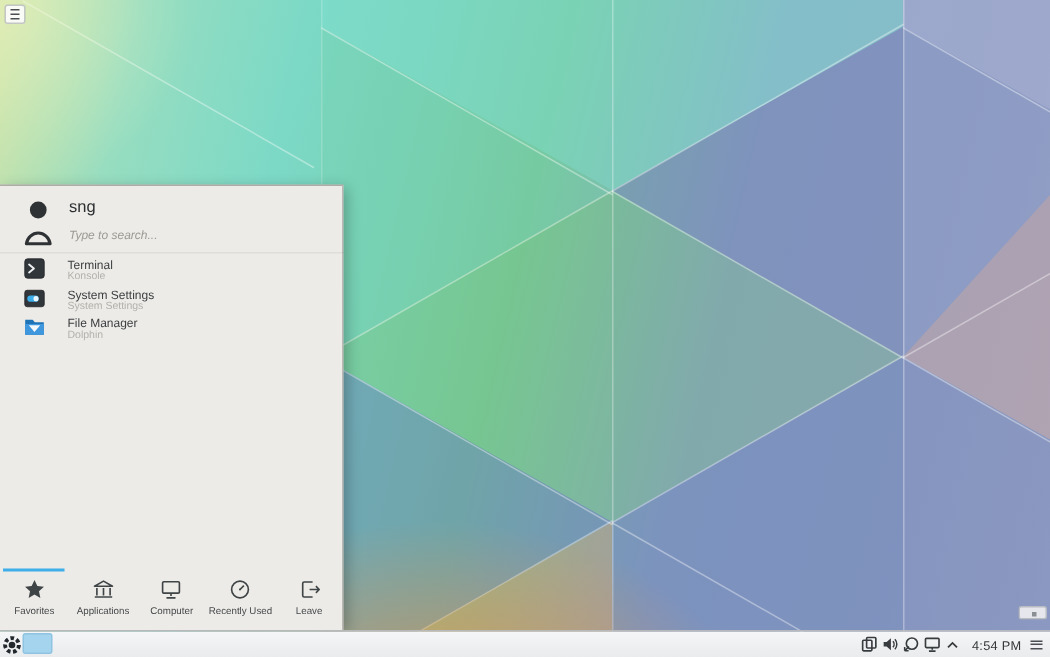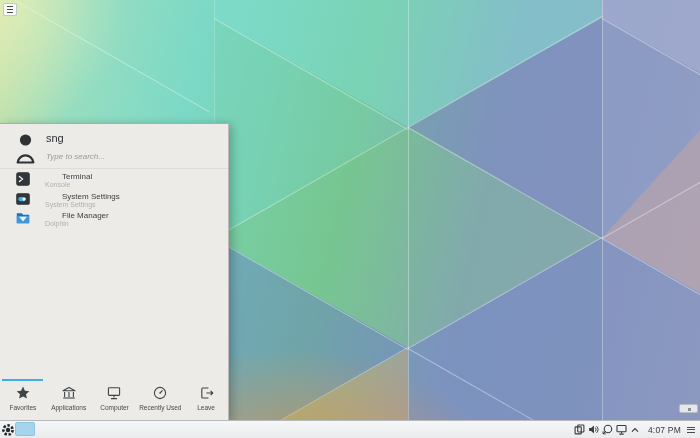--- a/index.html
+++ b/index.html
@@ -32,21 +32,21 @@
     border-top:1px solid rgba(110,110,105,0.5);border-right:1px solid rgba(110,110,105,0.4);
     box-sizing:border-box;box-shadow:3px 2px 9px rgba(0,0,0,0.25);}
   .avatar{left:16px;top:9px;width:19px;height:31px;}
   .user-name{left:46px;top:8px;font-size:11px;color:#2c2f31;}
   .search{left:46px;top:26px;width:160px;height:13px;border:none;background:transparent;
     font-size:8px;color:#55585a;padding:0;outline:none;font-family:"Liberation Sans",sans-serif;font-style:italic;}
   .search::placeholder{color:#9b9993;}
   .hdr-divider{left:0;top:44px;width:229px;height:1px;background:rgba(0,0,0,0.06);}
   .app-item{left:0;width:229px;height:19px;cursor:default;}
   .app-item .ic{position:absolute;left:16px;top:1px;width:14px;height:14px;}
-  .app-title{position:absolute;left:62px;top:1px;font-size:8px;color:#3b3e40;white-space:nowrap;}
+  .app-title{position:absolute;left:45px;top:1px;font-size:8px;color:#3b3e40;white-space:nowrap;}
   .app-sub{position:absolute;left:45px;top:10px;font-size:7px;color:#b3b1ac;white-space:nowrap;}
   .tabbar{left:0;top:255px;width:229px;height:42px;display:flex;}
   .tab{position:relative;width:20%;height:100%;display:flex;flex-direction:column;align-items:center;}
   .tab .tic{margin-top:6px;width:16px;height:16px;}
   .tab .tlabel{margin-top:3px;font-size:6.5px;color:#46494b;white-space:nowrap;}
   .tab-underline{position:absolute;left:2px;top:0;width:41px;height:2px;background:#3daee9;}
 
   
   .taskbar{left:0;top:420px;width:700px;height:18px;
     background:linear-gradient(#f5f6f7,#e9ebec);border-top:1px solid #b6b8ba;box-sizing:border-box;}
@@ -202,21 +202,21 @@
         <circle cx="5.4" cy="4.6" r="3.4"></circle>
         <path d="M1 9 L3.6 6.4 M1 9 v-2.4 M1 9 h2.4" stroke-width="0.9"></path>
       </svg>
       <svg width="11" height="11" viewBox="0 0 10 10" fill="none" stroke="#383c3f" stroke-width="1">
         <rect x="0.9" y="1.4" width="8.2" height="5.6" rx="0.6"></rect>
         <path d="M5 7 v1.4 M3 9.2 h4"></path>
       </svg>
       <svg width="10" height="10" viewBox="0 0 10 10" fill="none" stroke="#383c3f" stroke-width="1.2">
         <path d="M2 6.6 L5 3.6 L8 6.6"></path>
       </svg>
-      <span class="clock">4:07 PM</span>
+      <span class="clock">4:54 PM</span>
       <div class="burger">
           <i></i>
           <i></i>
           <i></i>
         </div>
     </div>
   </div>
 
 </div>
 

